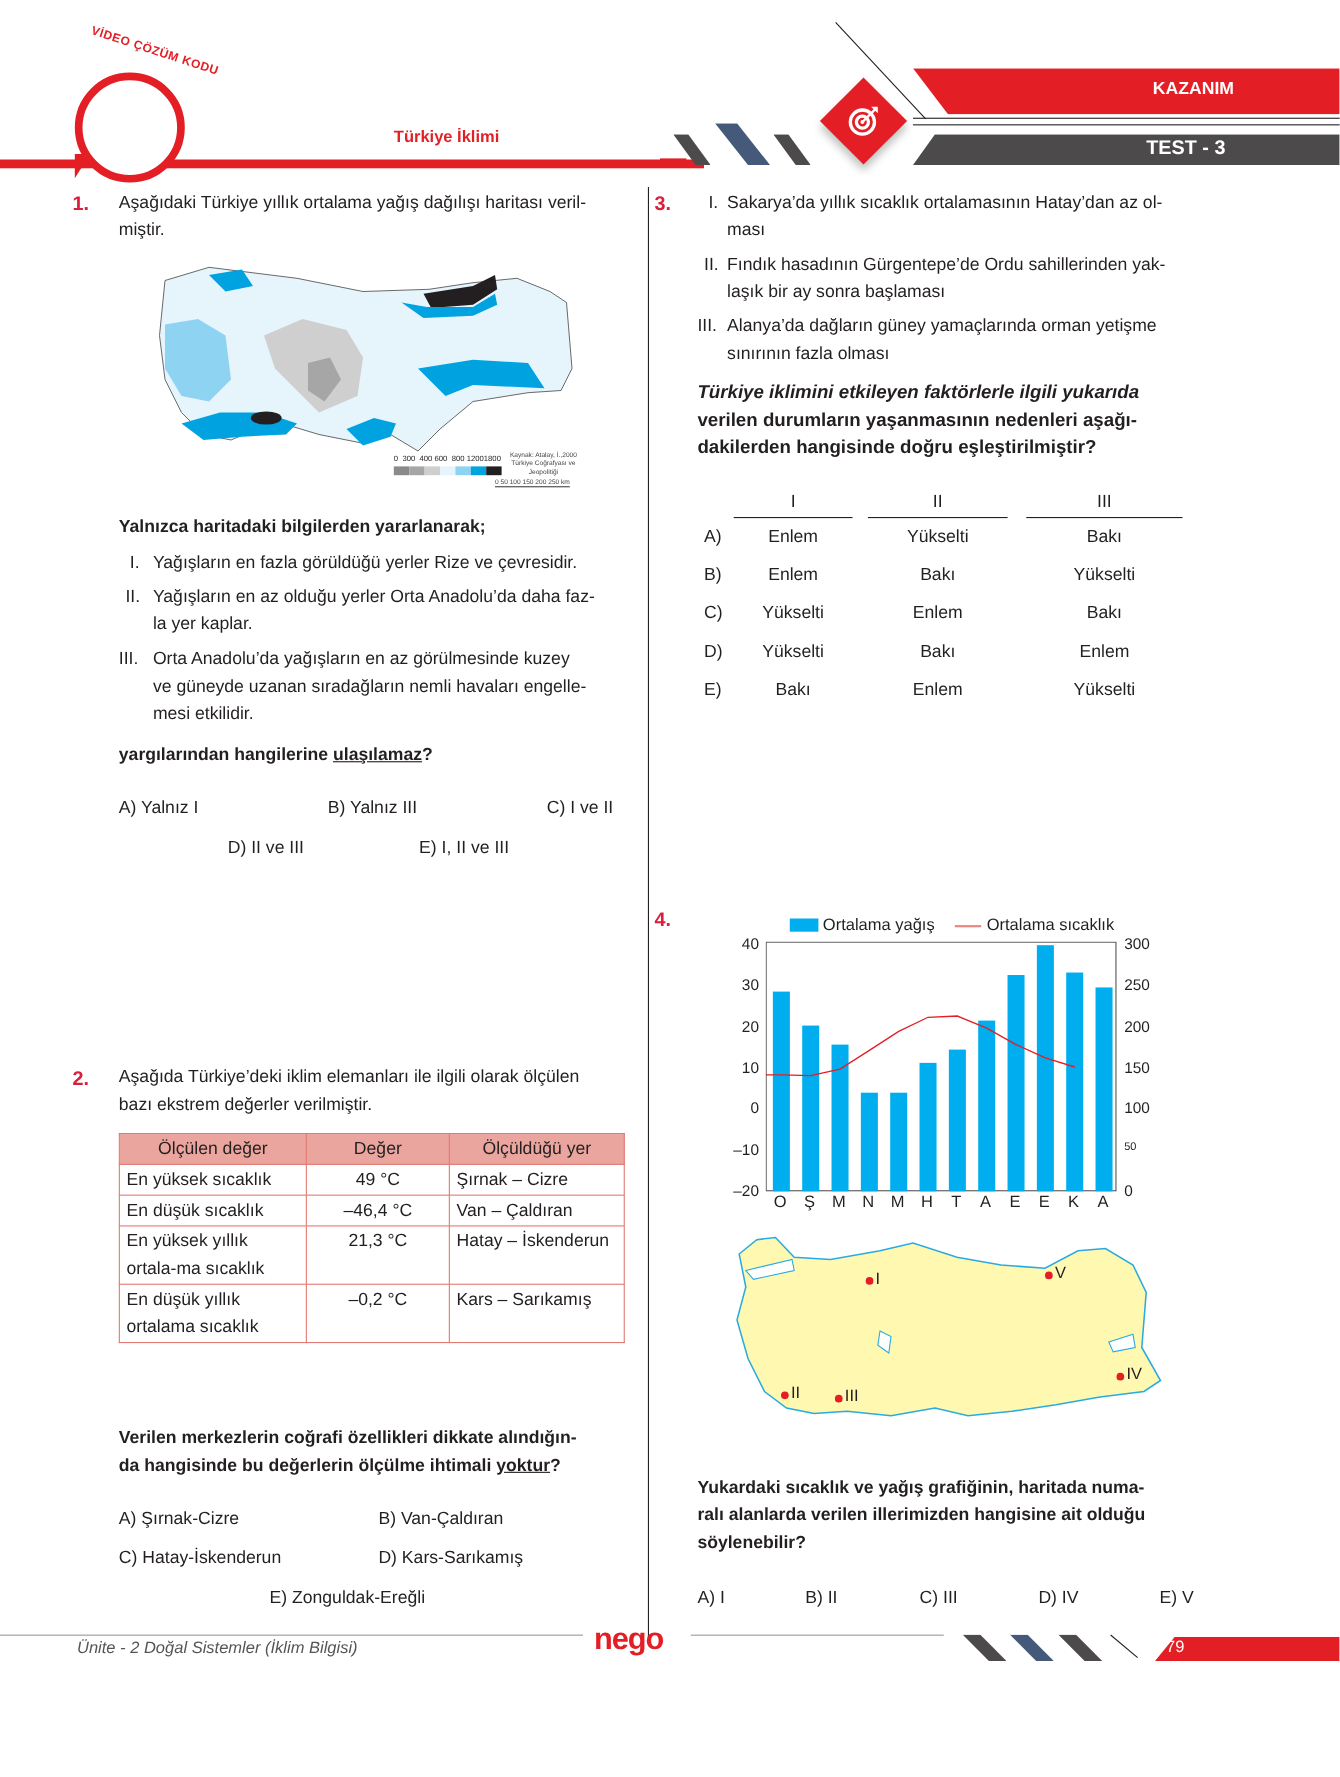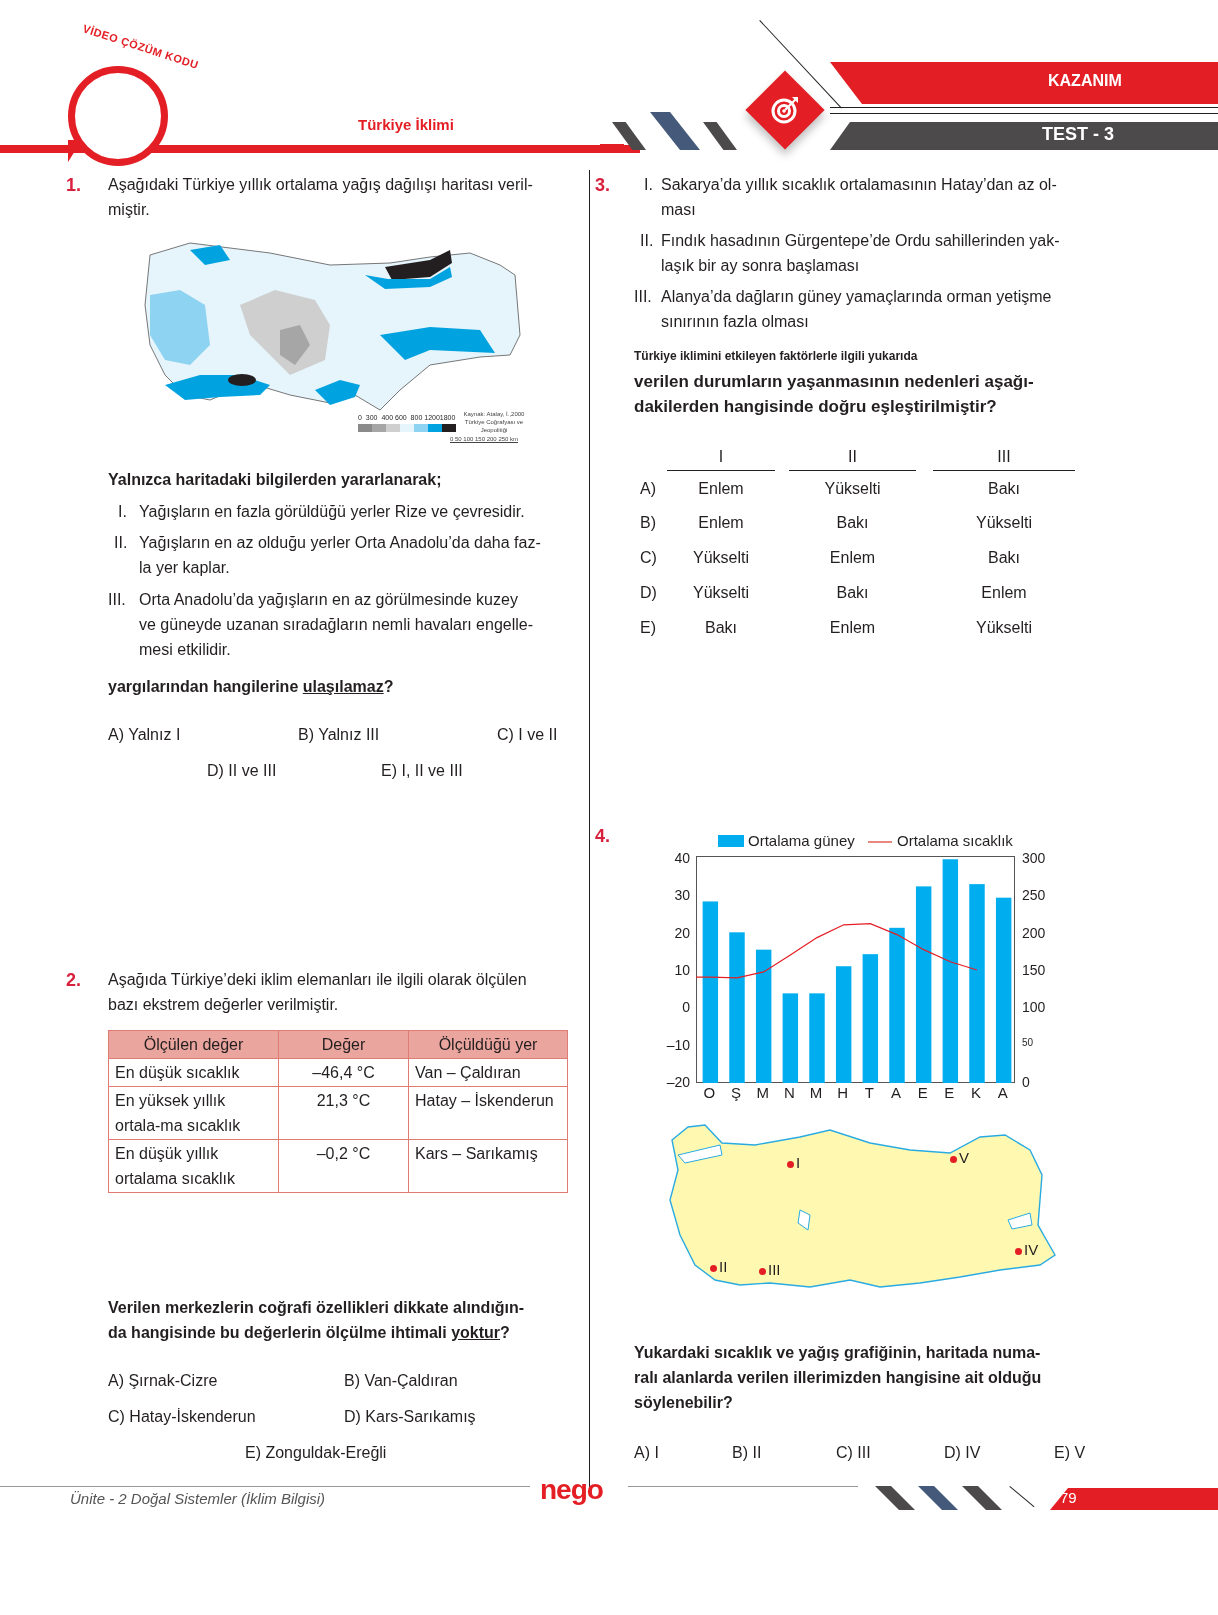--- a/index.html
+++ b/index.html
@@ -146,20 +146,25 @@
   <div class="txt" style="left:108px;top:992px;">bazı ekstrem değerler verilmiştir.</div>
 
   <table class="ext">
     <tbody>
         <tr>
       <th style="width:170px;">Ölçülen değer</th>
       <th style="width:130px;margin-top:16px;">Değer</th>
       <th>Ölçüldüğü yer</th>
     </tr>
     <tr>
+      <td>En yüksek sıcaklık</td>
+      <td class="c">49 °C</td>
+      <td>Şırnak – Cizre</td>
+    </tr>
+    <tr>
       <td>En düşük sıcaklık</td>
       <td class="c">–46,4 °C</td>
       <td>Van – Çaldıran</td>
     </tr>
     <tr>
       <td>En yüksek yıllık ortala-ma sıcaklık</td>
       <td class="c">21,3 °C</td>
       <td>Hatay – İskenderun</td>
     </tr>
     <tr>
@@ -190,21 +195,21 @@
   <div class="txt" style="left:661px;top:197px;">ması</div>
 
   <div class="txt" style="left:640px;top:228px;">II.</div>
   <div class="txt" style="left:661px;top:228px;">Fındık hasadının Gürgentepe’de Ordu sahillerinden yak-</div>
   <div class="txt" style="left:661px;top:253px;">laşık bir ay sonra başlaması</div>
 
   <div class="txt" style="left:634px;top:284px;">III.</div>
   <div class="txt" style="left:661px;top:284px;">Alanya’da dağların güney yamaçlarında orman yetişme</div>
   <div class="txt" style="left:661px;top:309px;">sınırının fazla olması</div>
 
-  <div class="txt bold" style="left:634px;top:344px;font-size:12px;">Türkiye iklimini etkileyen faktörlerle ilgili yukarıda</div>
+  <div class="txt bold" style="left:634px;top:344px;font-size:17px;font-style:italic;">Türkiye iklimini etkileyen faktörlerle ilgili yukarıda</div>
   <div class="txt bold" style="left:634px;top:369px;font-size:17px;">verilen durumların yaşanmasının nedenleri aşağı-</div>
   <div class="txt bold" style="left:634px;top:394px;font-size:17px;">dakilerden hangisinde doğru eşleştirilmiştir?</div>
 
   <div class="mt-head" style="left:667px;top:448px;width:108px;">I</div>
   <div class="mt-head" style="left:789px;top:448px;width:127px;">II</div>
   <div class="mt-head" style="left:933px;top:448px;width:142px;">III</div>
   <div class="mt-line" style="left:667px;width:108px;"></div>
   <div class="mt-line" style="left:789px;width:127px;"></div>
   <div class="mt-line" style="left:933px;width:142px;"></div>
 
@@ -237,21 +242,21 @@
     <div class="mt-cell" style="left:667px;top:619px;width:108px;">Bakı</div>
     <div class="mt-cell" style="left:789px;top:619px;width:127px;">Enlem</div>
     <div class="mt-cell" style="left:933px;top:619px;width:142px;">Yükselti</div>
   </div>
 </div>
 
 <div>
   <div class="qnum" style="left:595px;top:826px;">4.</div>
 
   <div class="abs" style="left:718px;top:835px;width:26px;height:12px;background:#00aeef;"></div>
-  <div class="abs" style="left:748px;top:832px;font-size:15px;">Ortalama güney</div>
+  <div class="abs" style="left:748px;top:832px;font-size:15px;">Ortalama yağış</div>
   <div class="abs" style="left:868px;top:841px;width:24px;height:2px;background:#e9877f;"></div>
   <div class="abs" style="left:897px;top:832px;font-size:15px;">Ortalama sıcaklık</div>
 
   <div>
     <div class="abs" style="left:650px;top:850px;width:40px;text-align:right;font-size:14px;">40</div>
     <div class="abs" style="left:650px;top:887px;width:40px;text-align:right;font-size:14px;">30</div>
     <div class="abs" style="left:650px;top:925px;width:40px;text-align:right;font-size:14px;">20</div>
     <div class="abs" style="left:650px;top:962px;width:40px;text-align:right;font-size:14px;">10</div>
     <div class="abs" style="left:650px;top:999px;width:40px;text-align:right;font-size:14px;">0</div>
     <div class="abs" style="left:650px;top:1037px;width:40px;text-align:right;font-size:14px;">–10</div>

